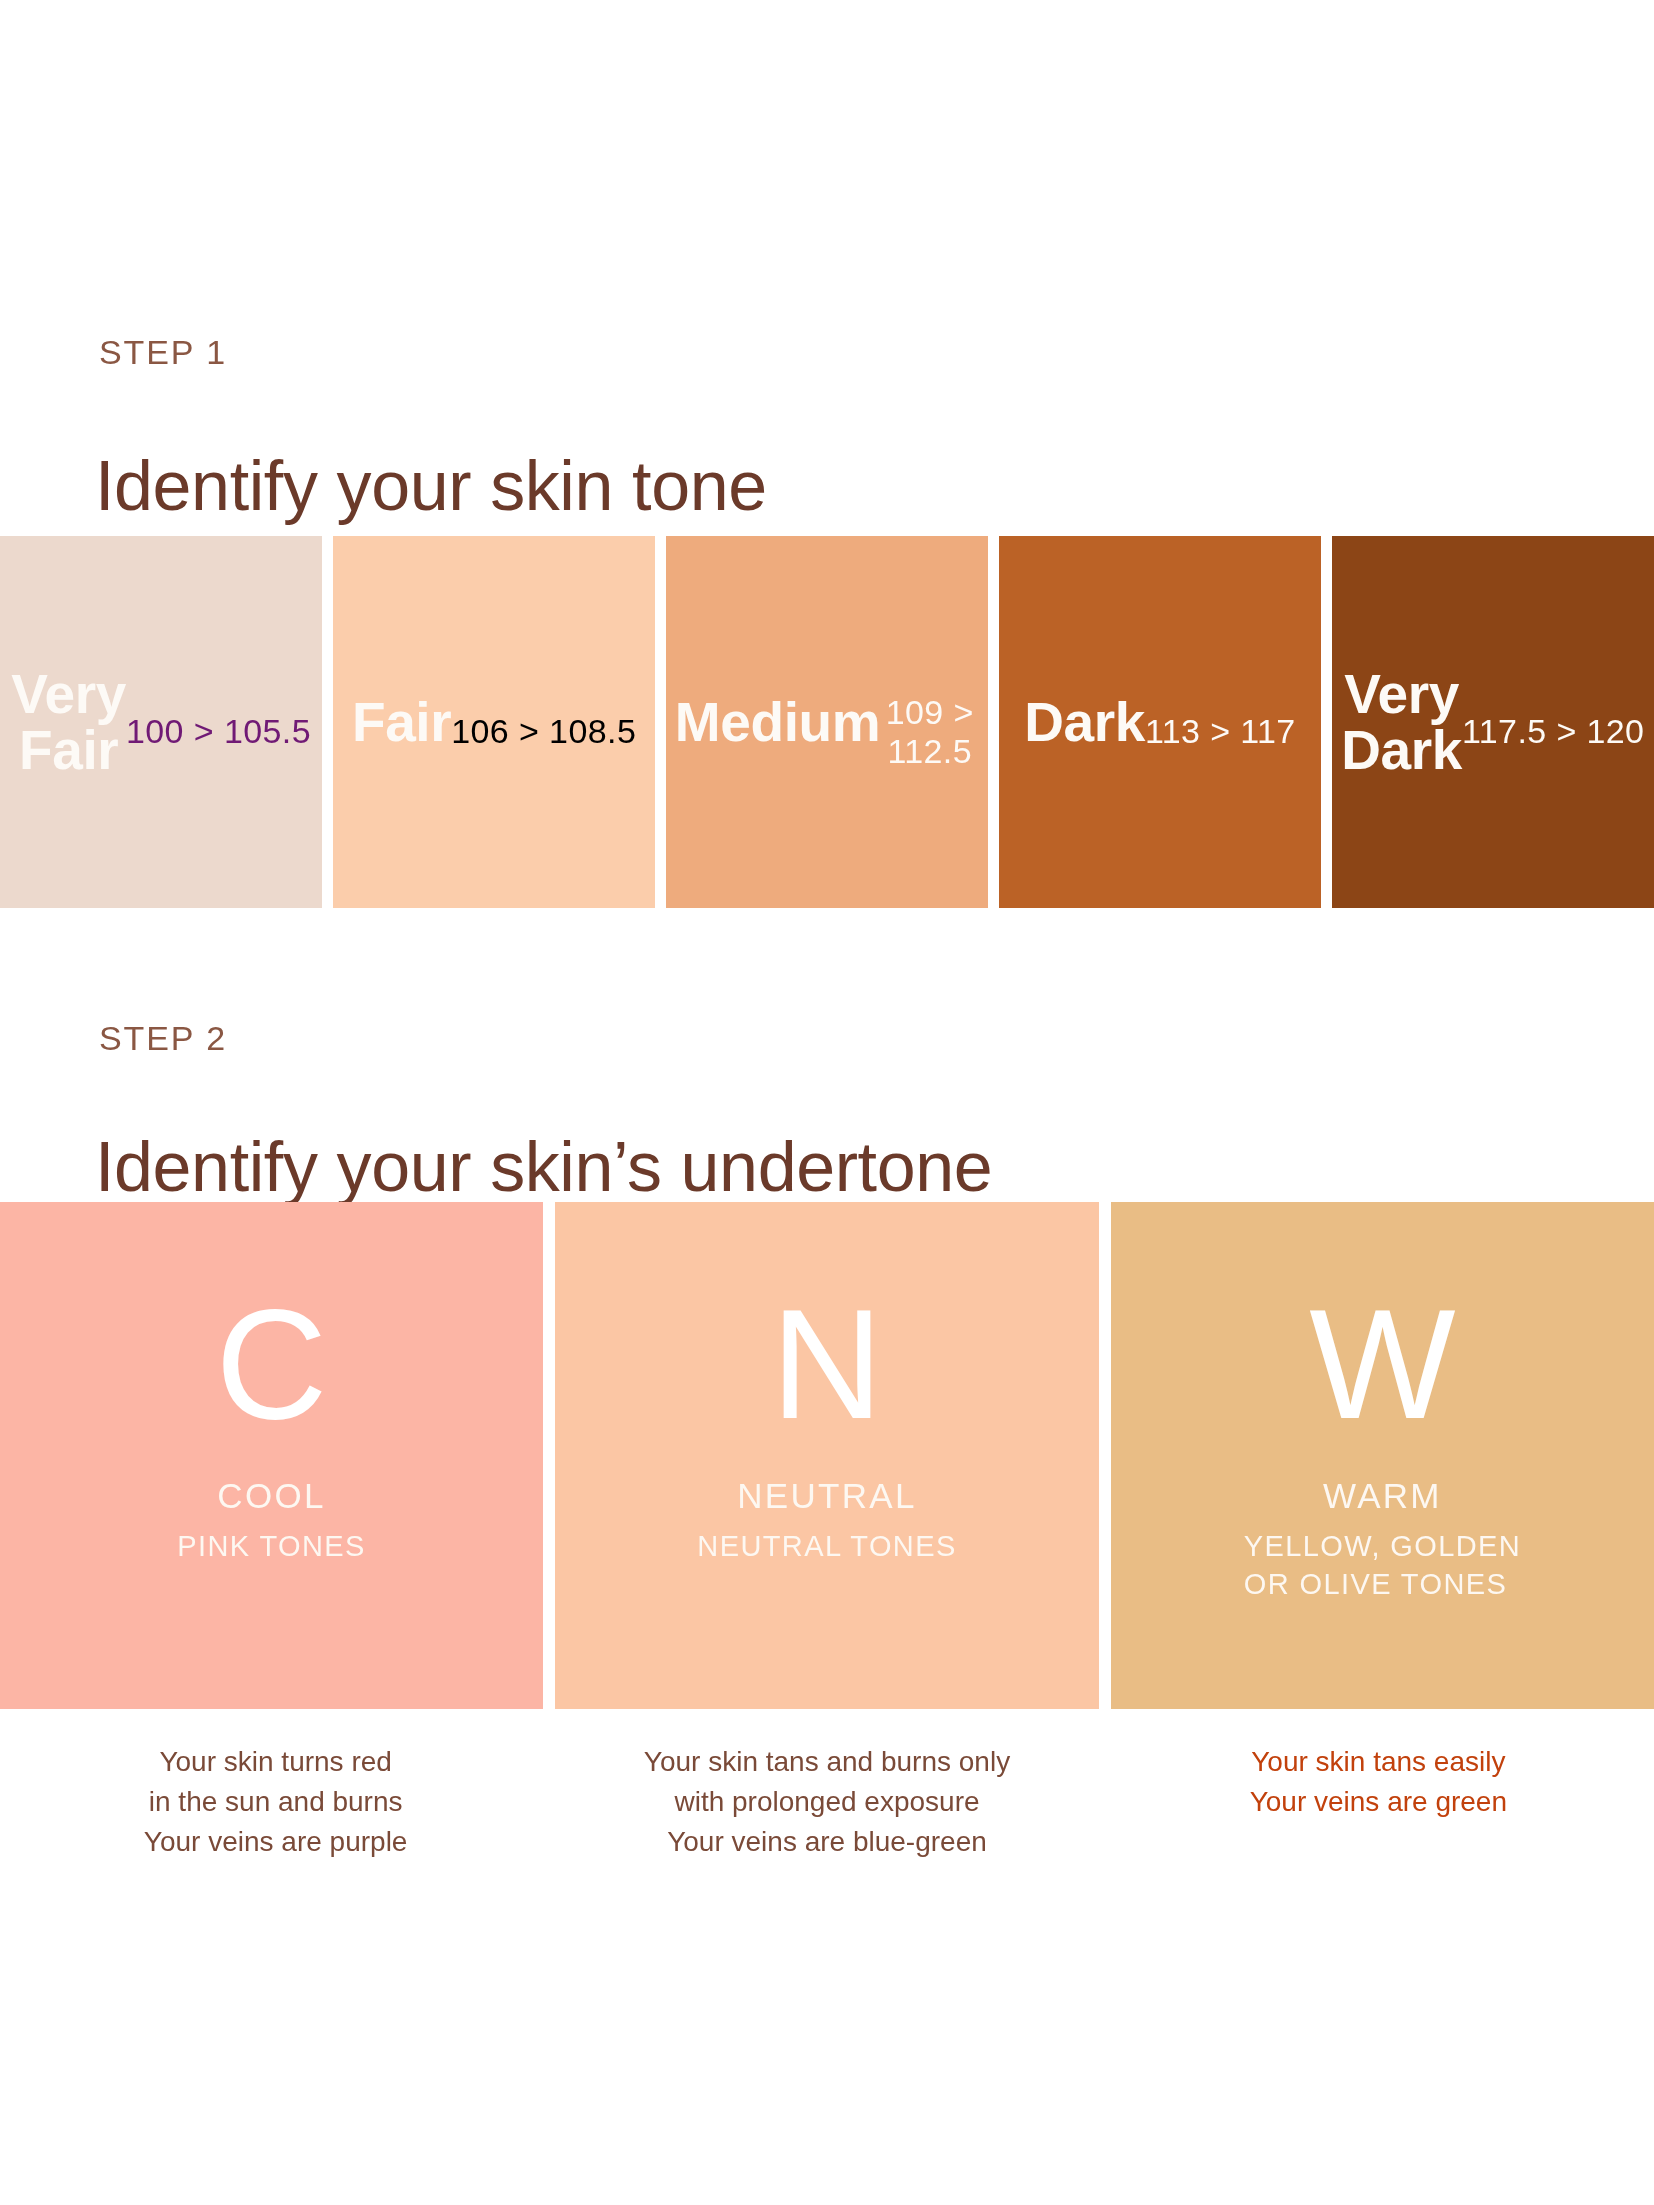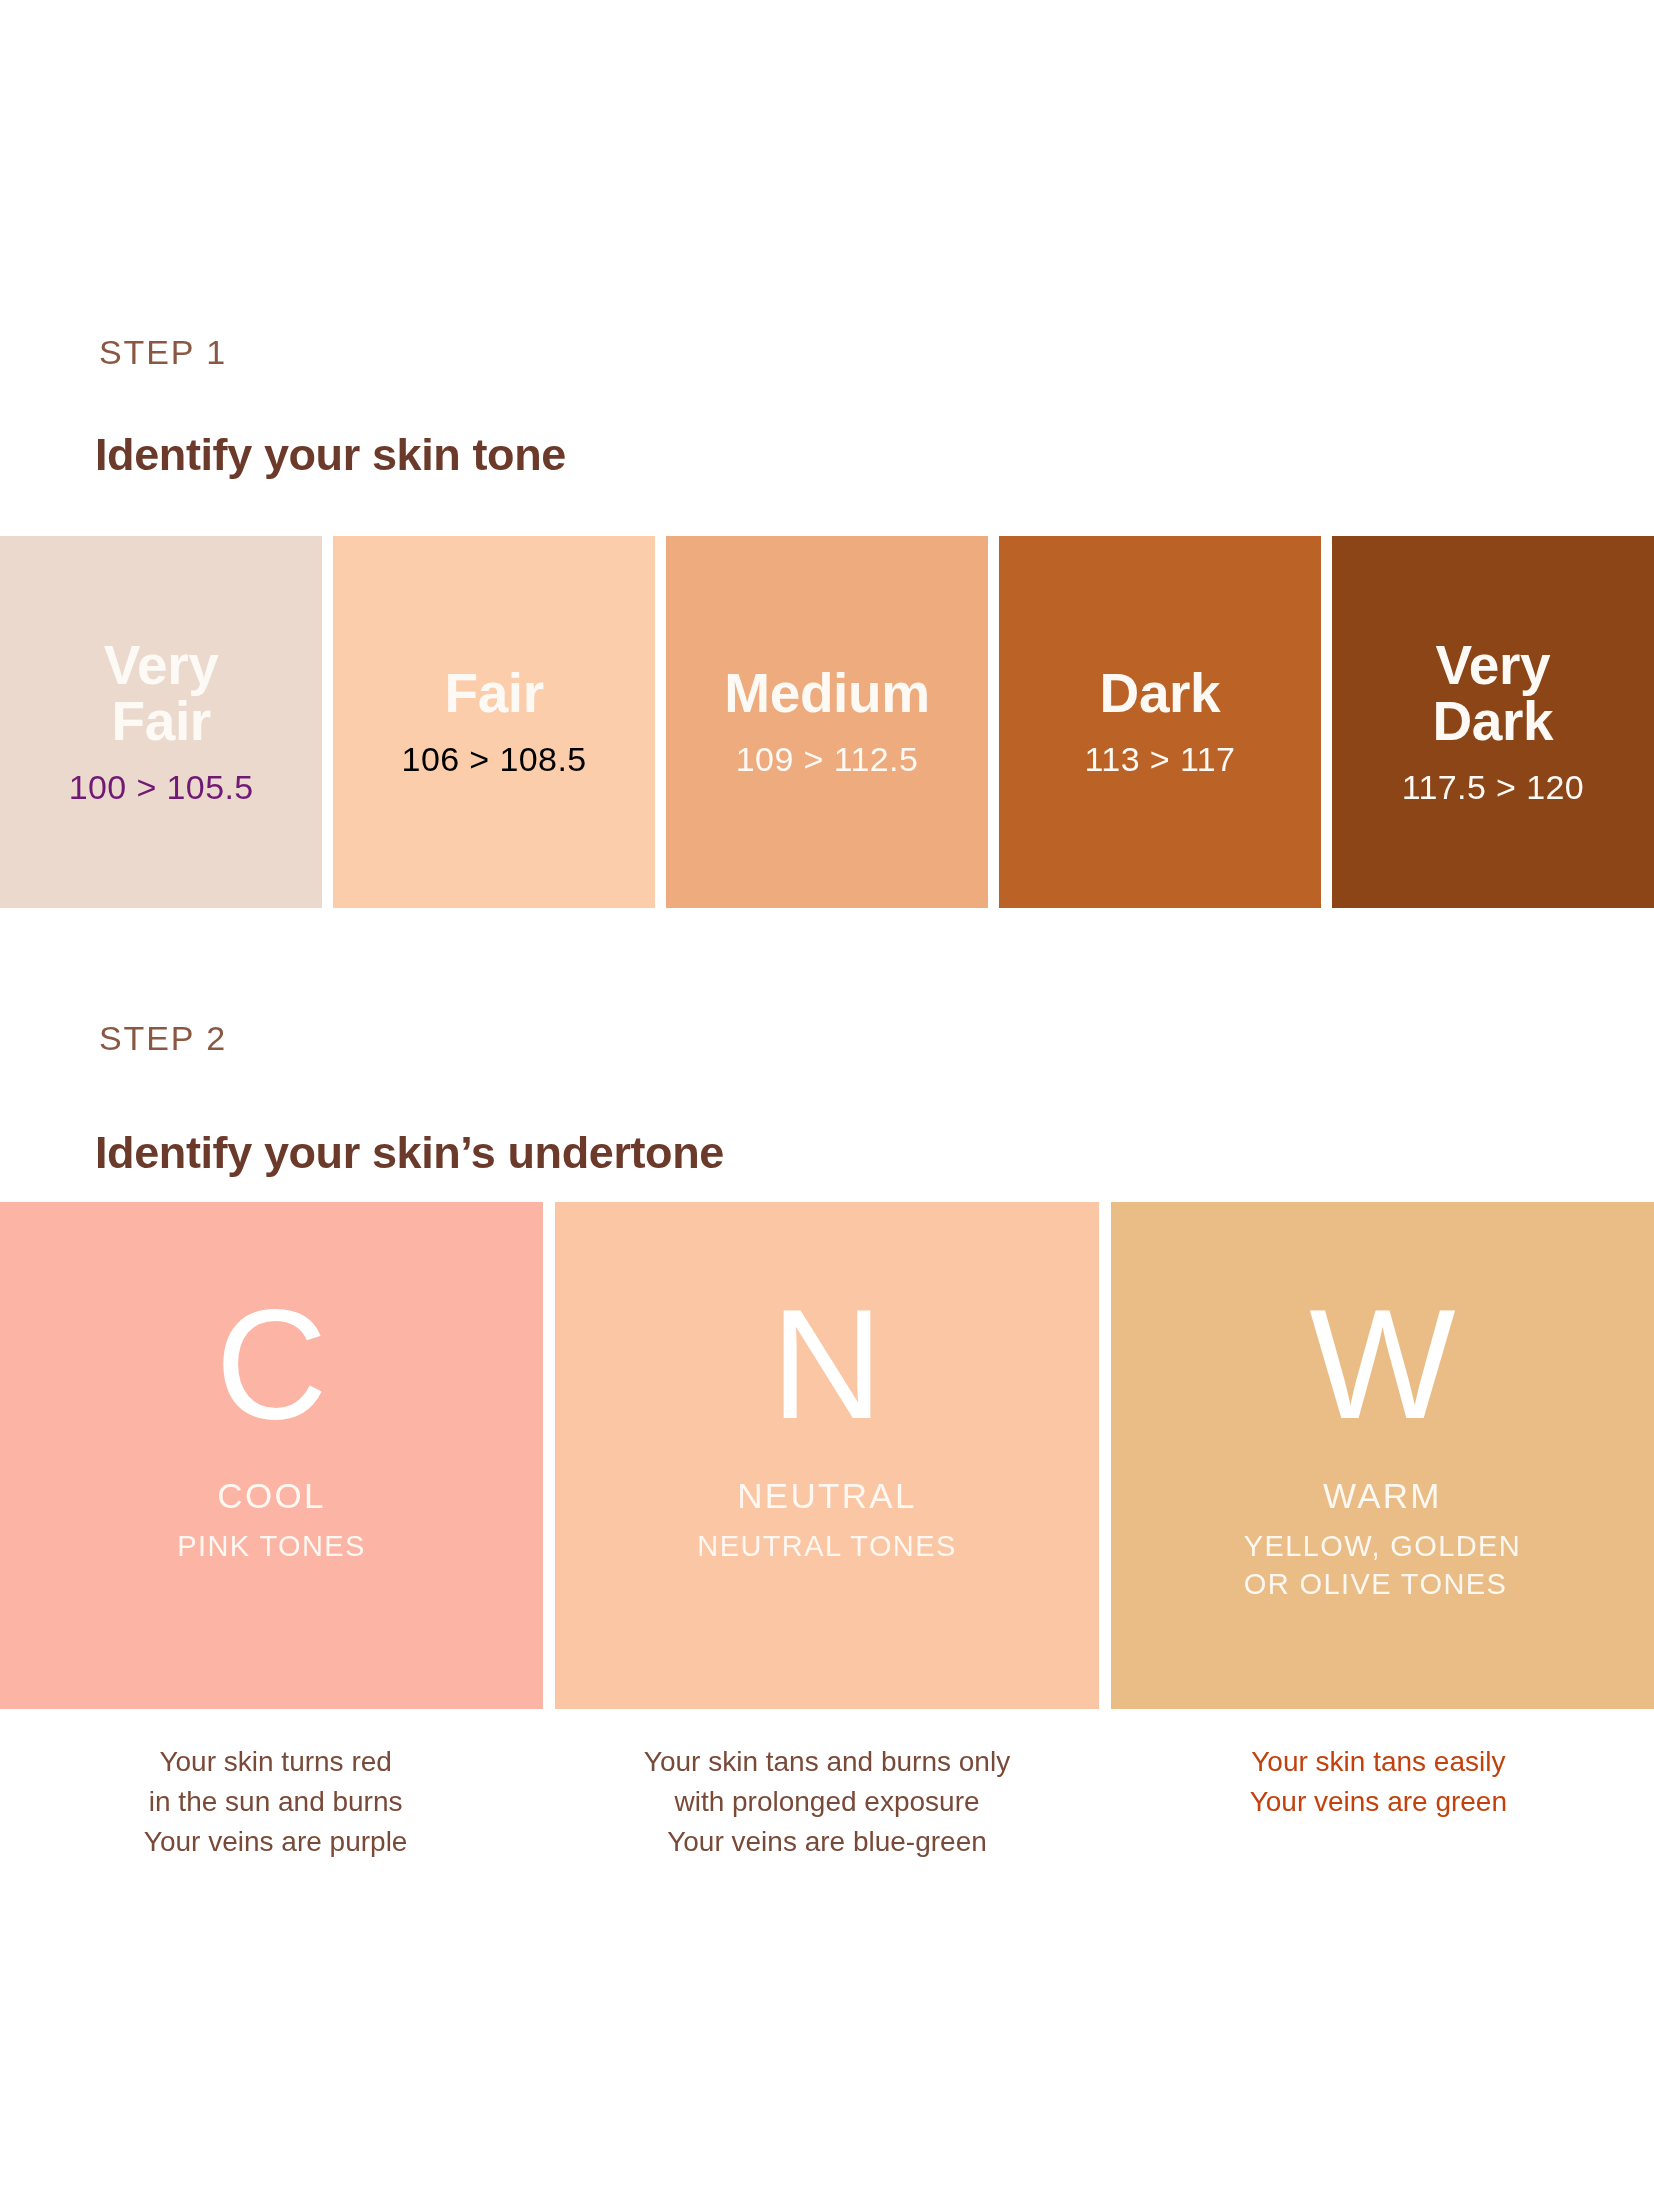--- a/index.html
+++ b/index.html
@@ -26,22 +26,22 @@
   .step-eyebrow {
     position: absolute;
     font-size: 34px;
     letter-spacing: 1.9px;
     color: #8a5743;
     font-weight: 400;
     white-space: nowrap;
   }
   .step-title {
     position: absolute;
-    font-size: 45px;
-    font-weight: 700;
+    font-size: 70px;
+    font-weight: 400;
     color: #6b3a2a;
     letter-spacing: -0.4px;
     white-space: nowrap;
   }
 
   #step1-eyebrow { left: 99px; top: 333px; }
   #step1-title   { left: 95px; top: 399px; }
   #step2-eyebrow { left: 99px; top: 1019px; }
   #step2-title   { left: 95px; top: 1087px; }
 
@@ -51,21 +51,20 @@
     left: 0;
     top: 536px;
     width: 1654px;
     height: 372px;
     display: flex;
     gap: 10.6px;
   }
   .tone-swatch {
     flex: 1 1 0;
     display: flex;
-    flex-direction: column;
     align-items: center;
     justify-content: center;
     box-sizing: border-box;
     padding: 0 9px;
   }
   .tone-name {
     font-size: 55px;
     font-weight: 700;
     line-height: 1.02;
     text-align: center;

